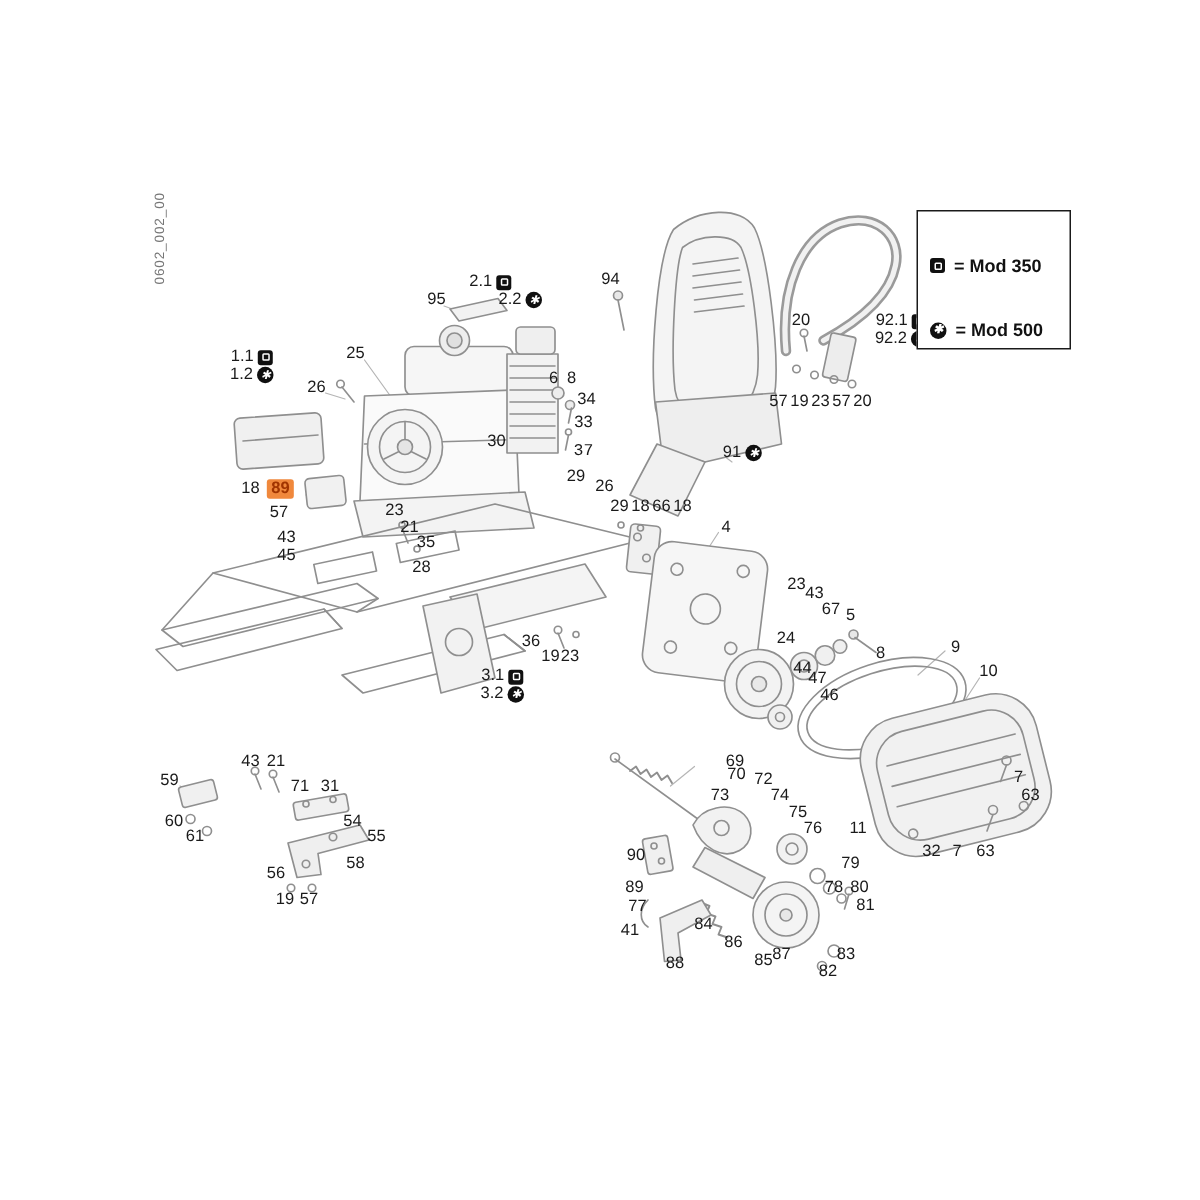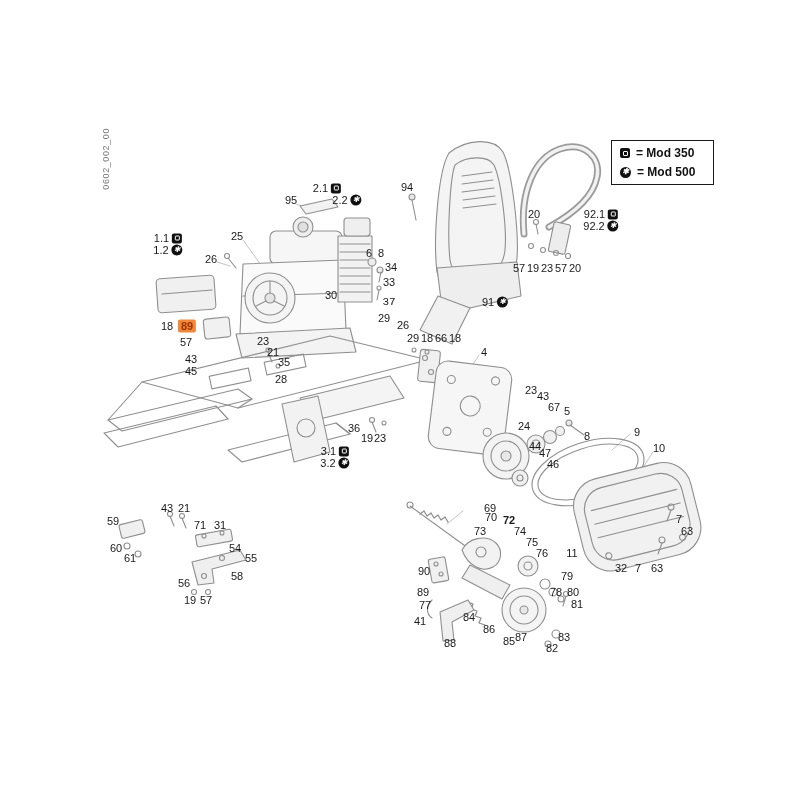--- a/index.html
+++ b/index.html
@@ -26,21 +26,21 @@
   .sym.square::after { content:""; position:absolute; left:2.5px; top:2.5px; right:2.5px;
                        bottom:2.5px; border:1.2px solid #ffffff; border-radius:1px; }
   .sym.star { width:11px; height:11px; background:#101010; border-radius:50%; }
   .sym.star::after { content:"\2731"; position:absolute; color:#ffffff; font-size:8px;
                      left:50%; top:50%; transform:translate(-50%,-52%); }
 
   .legend { position:absolute; left:611px; top:140px; width:103px; border:1.4px solid #1a1a1a;
             background:#ffffff; padding:6px 8px; display:flex; flex-direction:column; gap:7px;
             box-sizing:border-box; }
   .legend-row { display:flex; align-items:center; gap:6px; font-size:12px; font-weight:700;
-                color:#111; line-height:1; }
+                color:#111; line-height:1;margin-top:24px; }
 </style>
 </head>
 <body>
 
 <div class="stage">
 
   <div class="side-code">0602_002_00</div>
 
   <svg class="art" width="800" height="800" viewBox="0 0 800 800">
     <g class="ink">
@@ -467,21 +467,21 @@
       </span>
       <span class="callout" style="left: 206px; top: 600px;">
         <span>57</span>
       </span>
       <span class="callout" style="left: 458px; top: 508px; margin-left: 32px;">
         <span>69</span>
       </span>
       <span class="callout" style="left: 491px; top: 517px;">
         <span>70</span>
       </span>
-      <span class="callout" style="left: 509px; top: 520px; font-weight: bold;">
+      <span class="callout" style="left: 509px; top: 520px;">
         <span>72</span>
       </span>
       <span class="callout" style="left: 480px; top: 531px;">
         <span>73</span>
       </span>
       <span class="callout" style="left: 520px; top: 531px;">
         <span>74</span>
       </span>
       <span class="callout" style="left: 532px; top: 542px;">
         <span>75</span>

